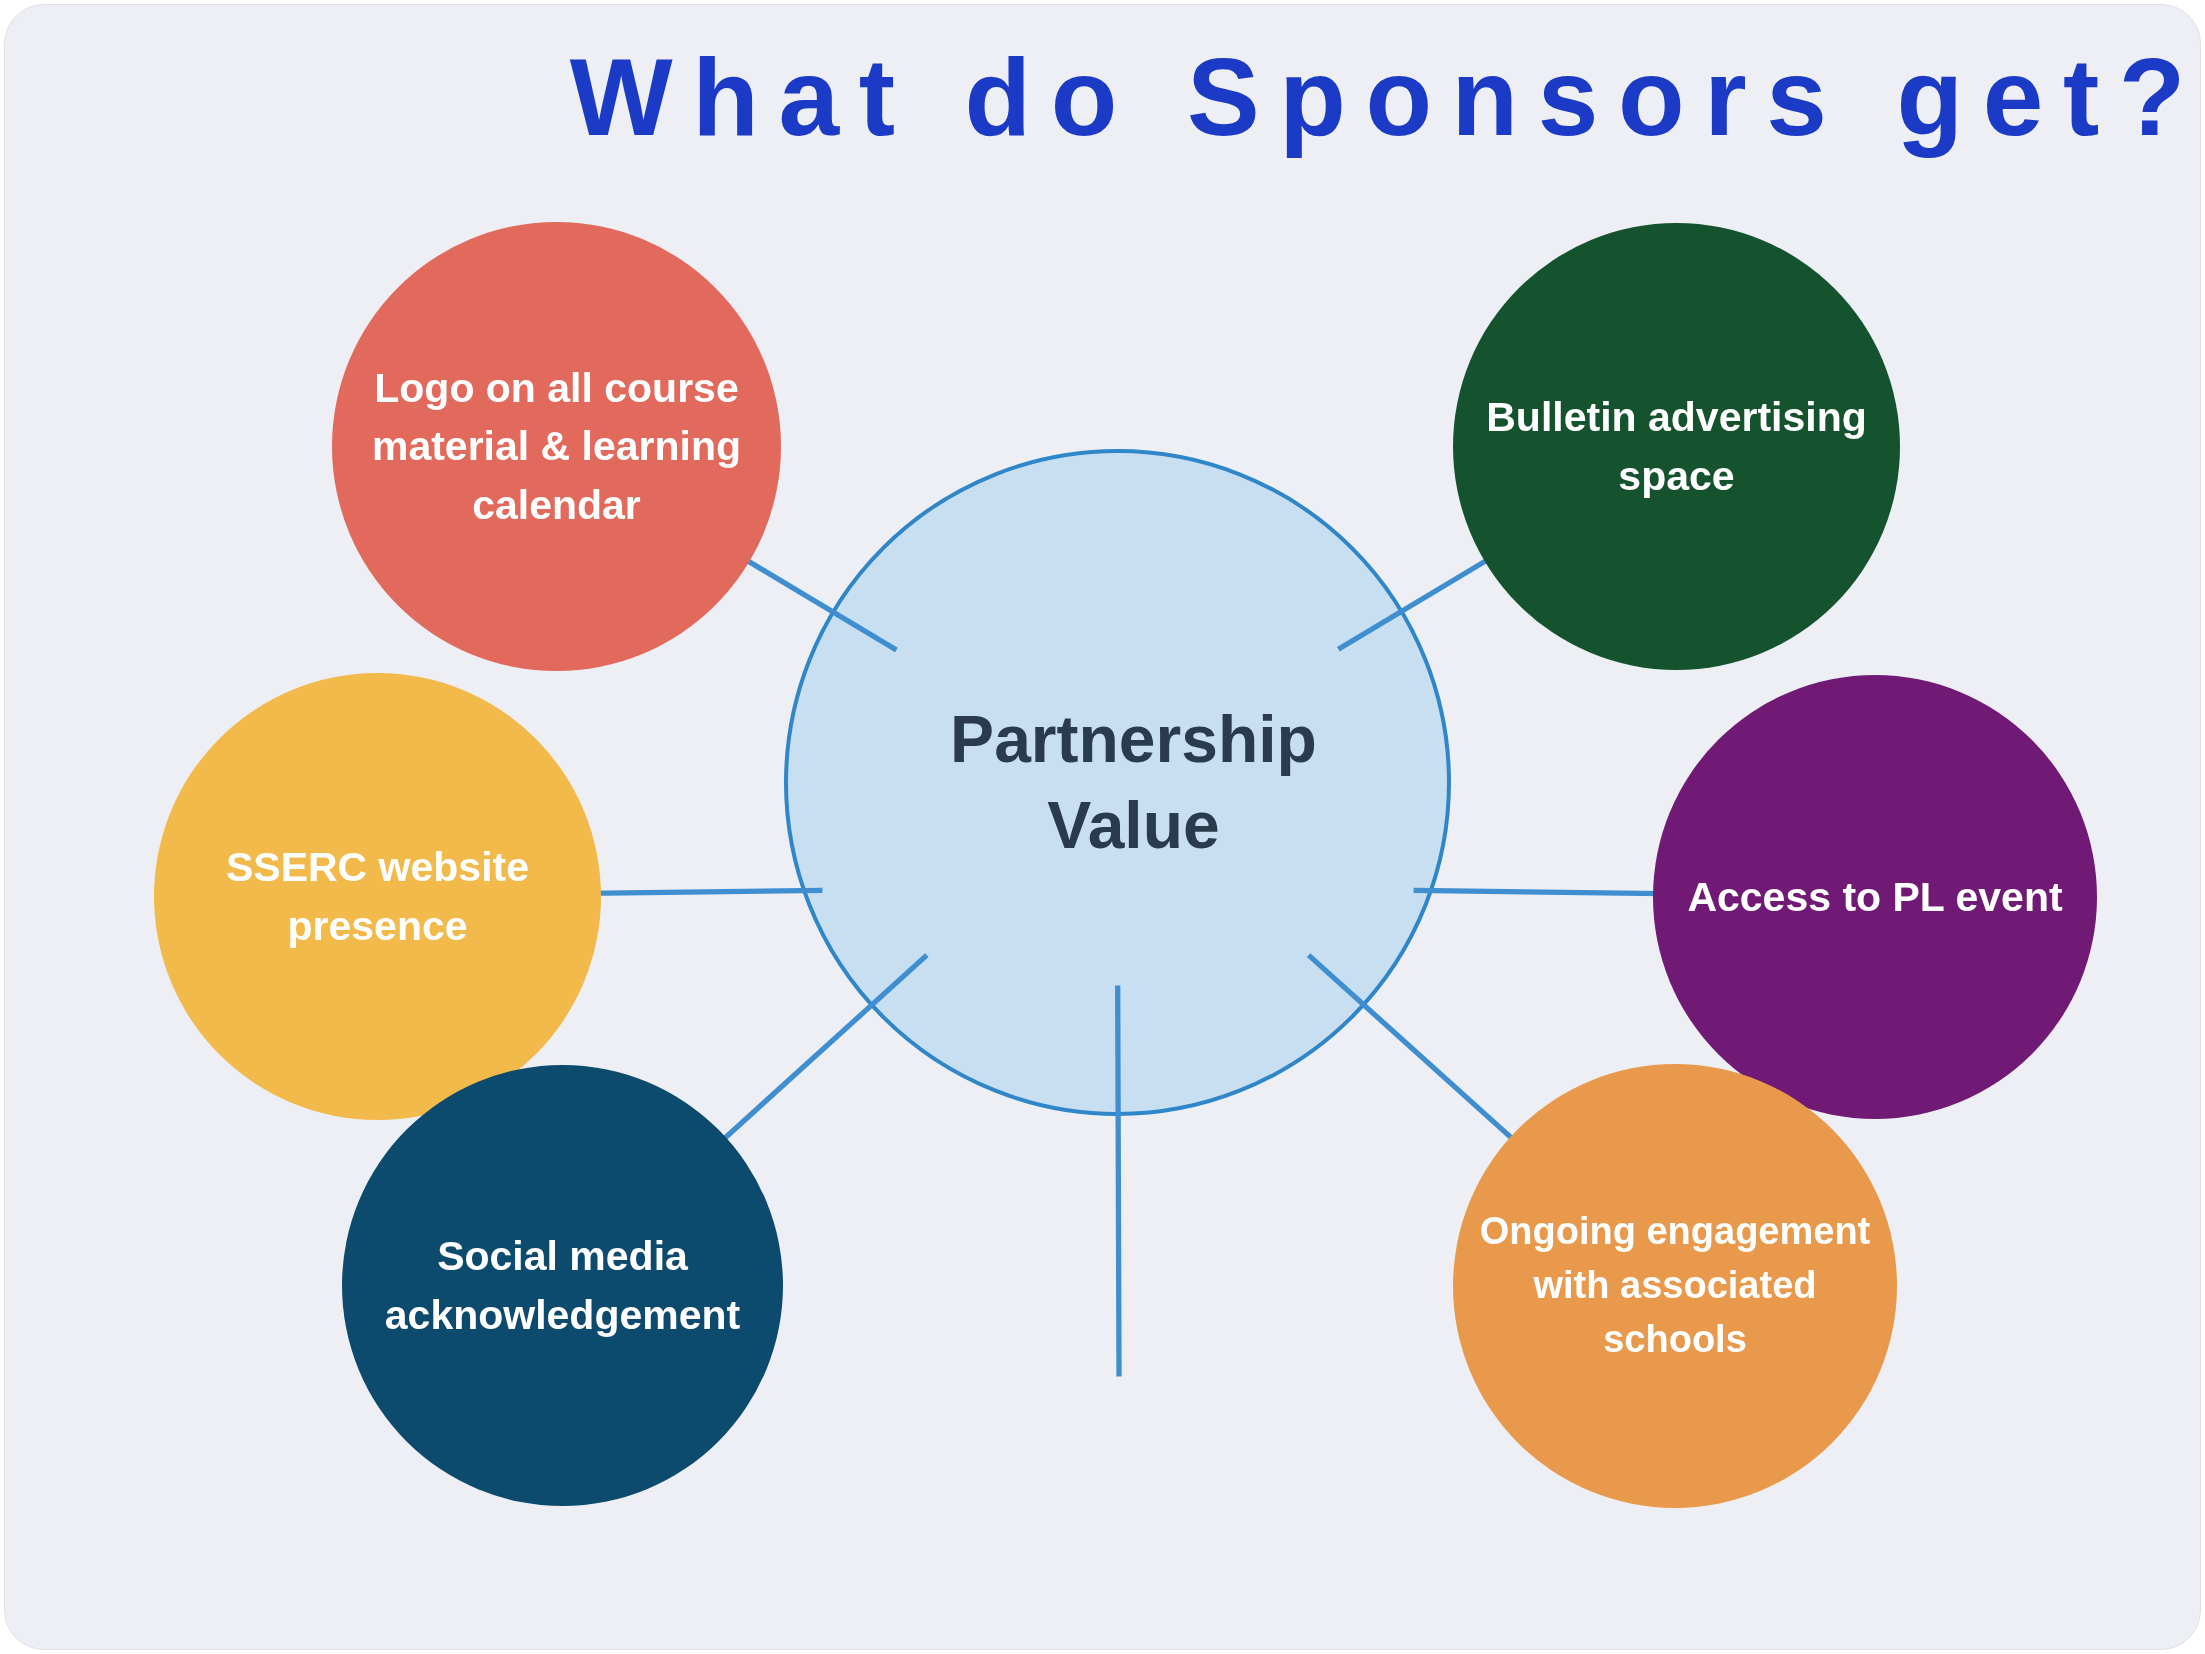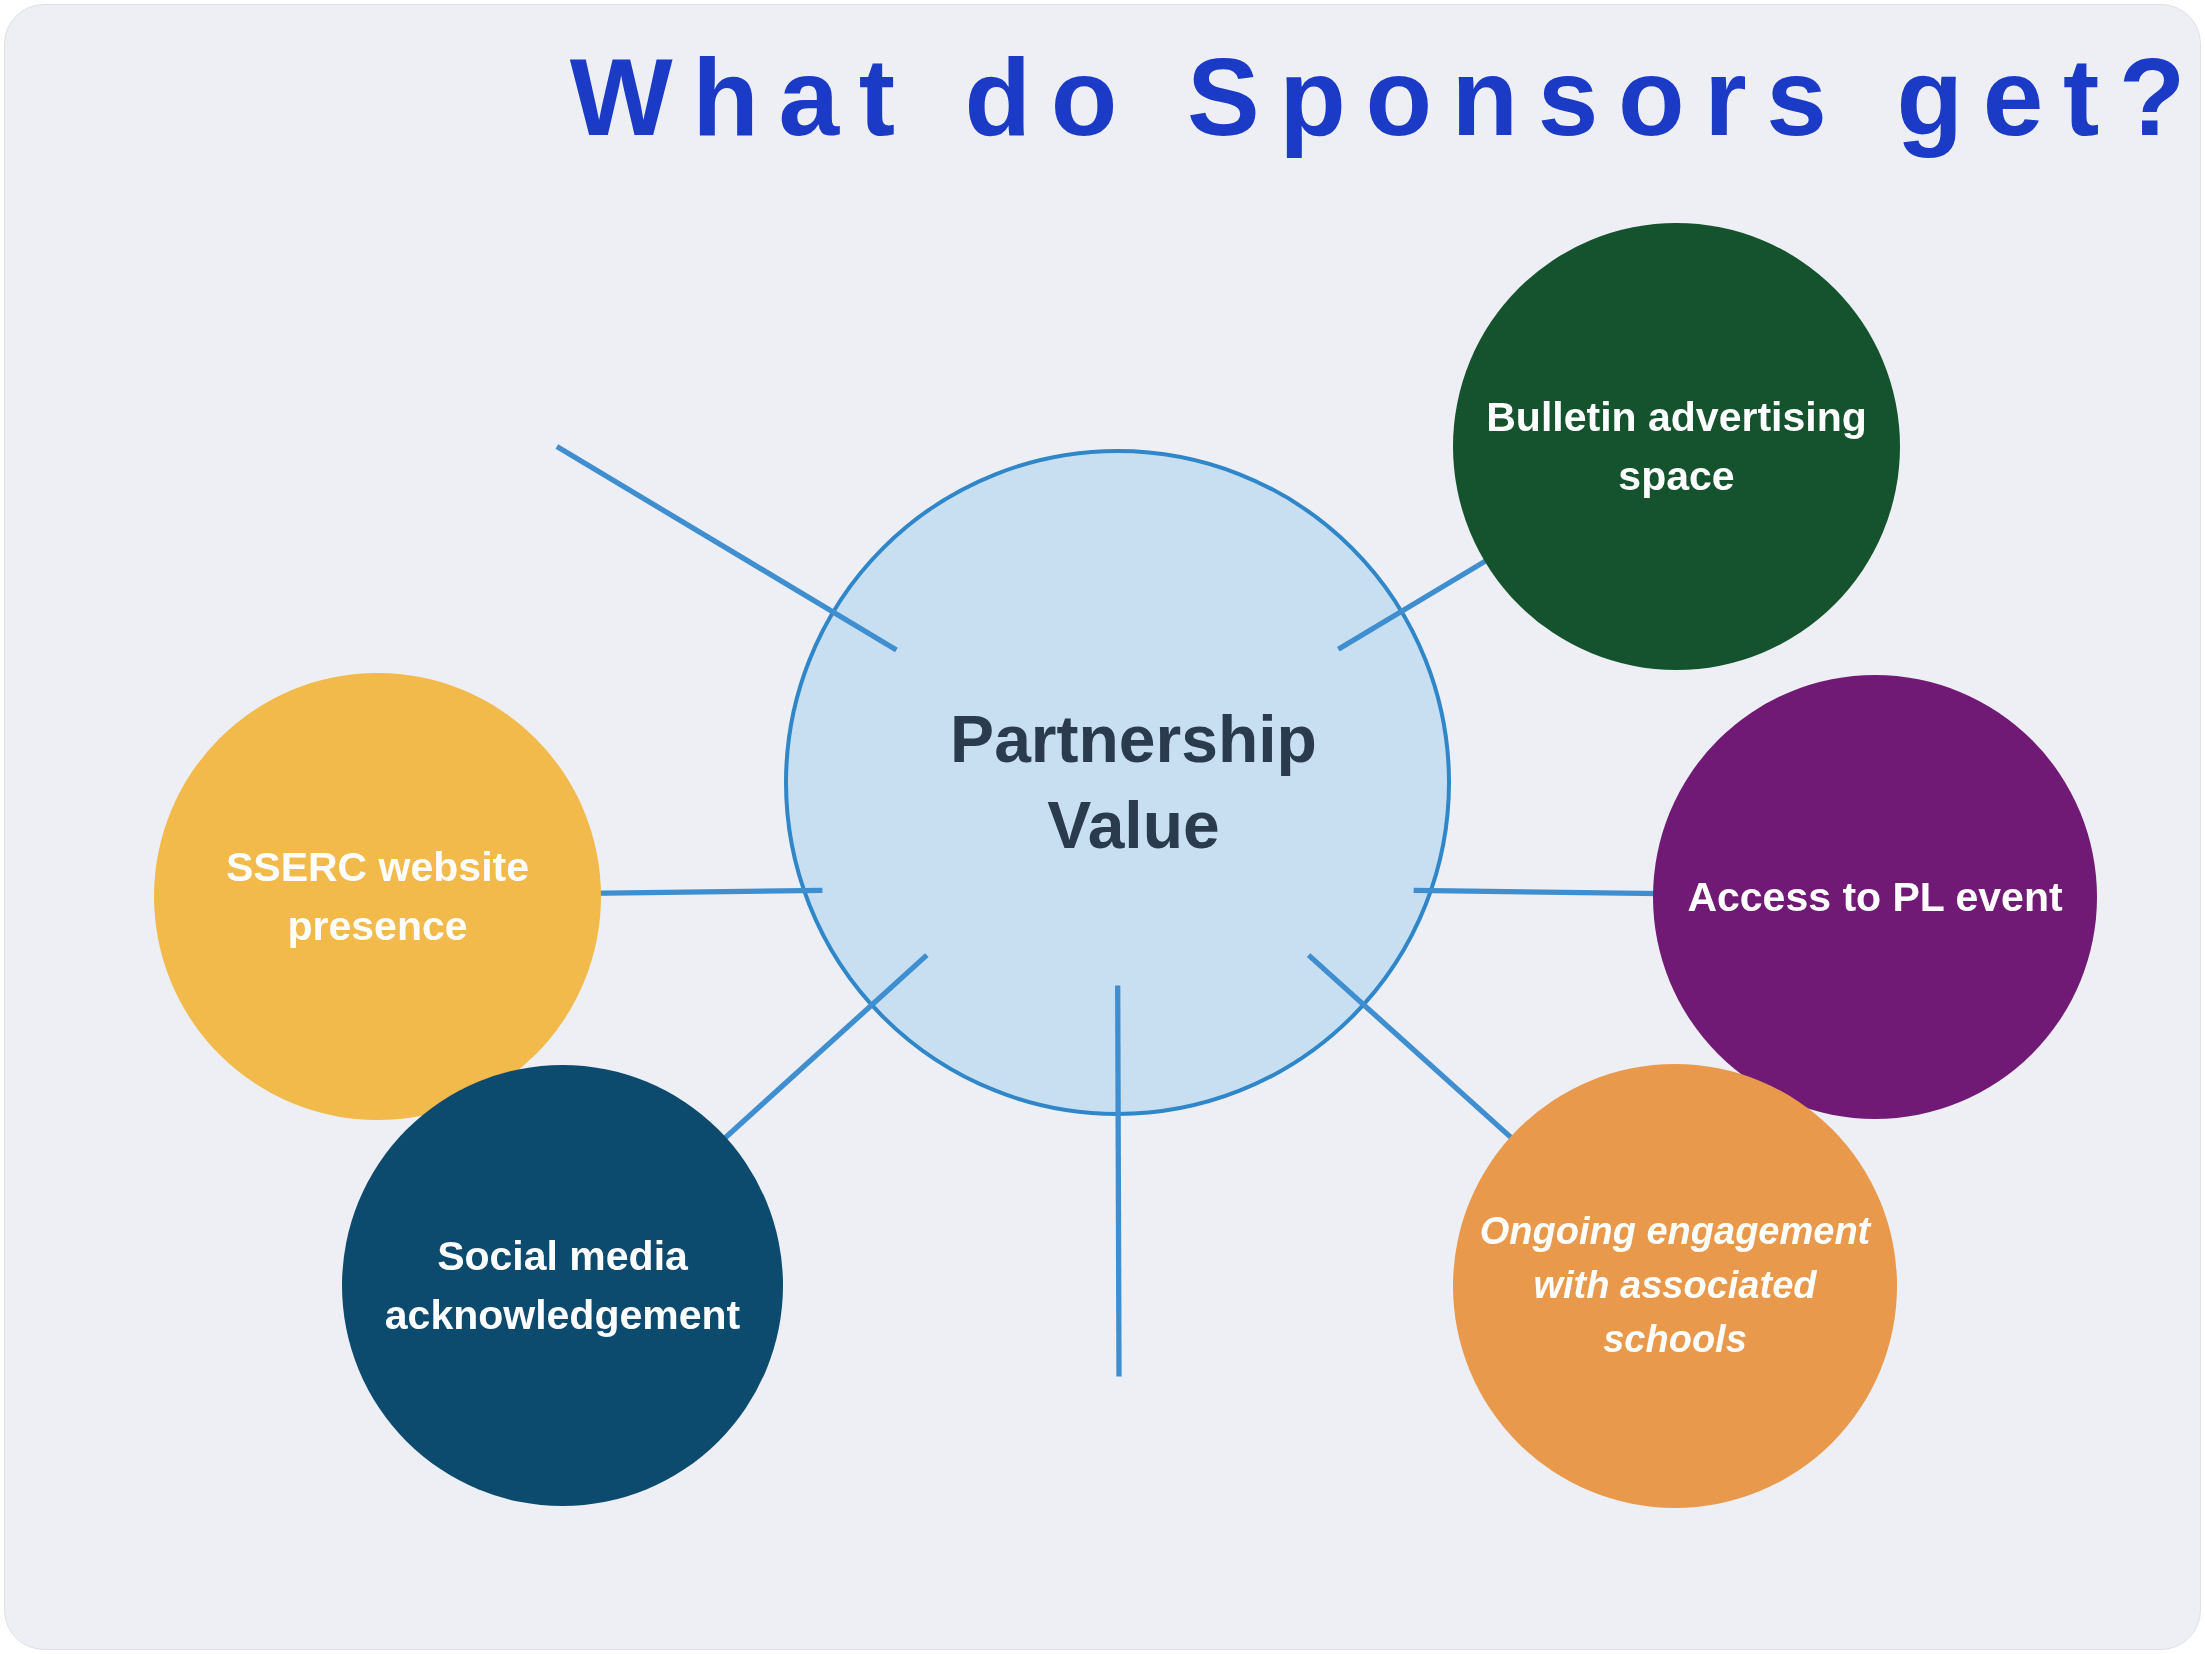--- a/index.html
+++ b/index.html
@@ -109,38 +109,41 @@
     <line x1="2838" y1="1357" x2="2140" y2="1348"></line>
     <line x1="851" y1="1946" x2="1403" y2="1446"></line>
     <line x1="1694" y1="2084" x2="1692" y2="1492"></line>
     <line x1="2536" y1="1946" x2="1981" y2="1446"></line>
   </svg>
 
   <div class="circle hub-label-wrap" style="left:800px; top:449px; width:667px; height:667px;text-align:center;">
     <div class="hub-label" style="color: rgb(43, 59, 78);">Partnership Value</div>
   </div>
 
+  <div class="circle node" style="left: 332px; top: 222px; width: 449px; height: 449px; background-color: rgb(226, 106, 92);">
+    <div>Logo on all course material &amp; learning calendar</div>
+  </div>
 
   <div class="circle node" style="left: 1453px; top: 223px; width: 447px; height: 447px; background-color: #14532d;">
     <div>Bulletin advertising space</div>
   </div>
 
   <div class="circle node" style="left: 154px; top: 673px; width: 447px; height: 447px; background-color: rgb(242, 185, 75);">
     <div>SSERC website presence</div>
   </div>
 
   <div class="circle node" style="left: 1653px; top: 675px; width: 444px; height: 444px; background-color: #701a75;">
     <div>
       <span>Access to PL event</span>
     </div>
   </div>
 
   <div class="circle node" style="left: 342px; top: 1065px; width: 441px; height: 441px; background-color: #0c4a6e;">
     <div>Social media acknowledgement</div>
   </div>
 
 
-  <div class="circle node tight" style="left: 1453px; top: 1064px; width: 444px; height: 444px; background-color: rgb(232, 153, 76); font-style: italic;">
+  <div class="circle node tight" style="left: 1453px; top: 1064px; width: 444px; height: 444px; background-color: rgb(232, 153, 76);">
     <div>Ongoing engagement with associated schools</div>
   </div>
 
 </div>
 
 
 </body></html>

